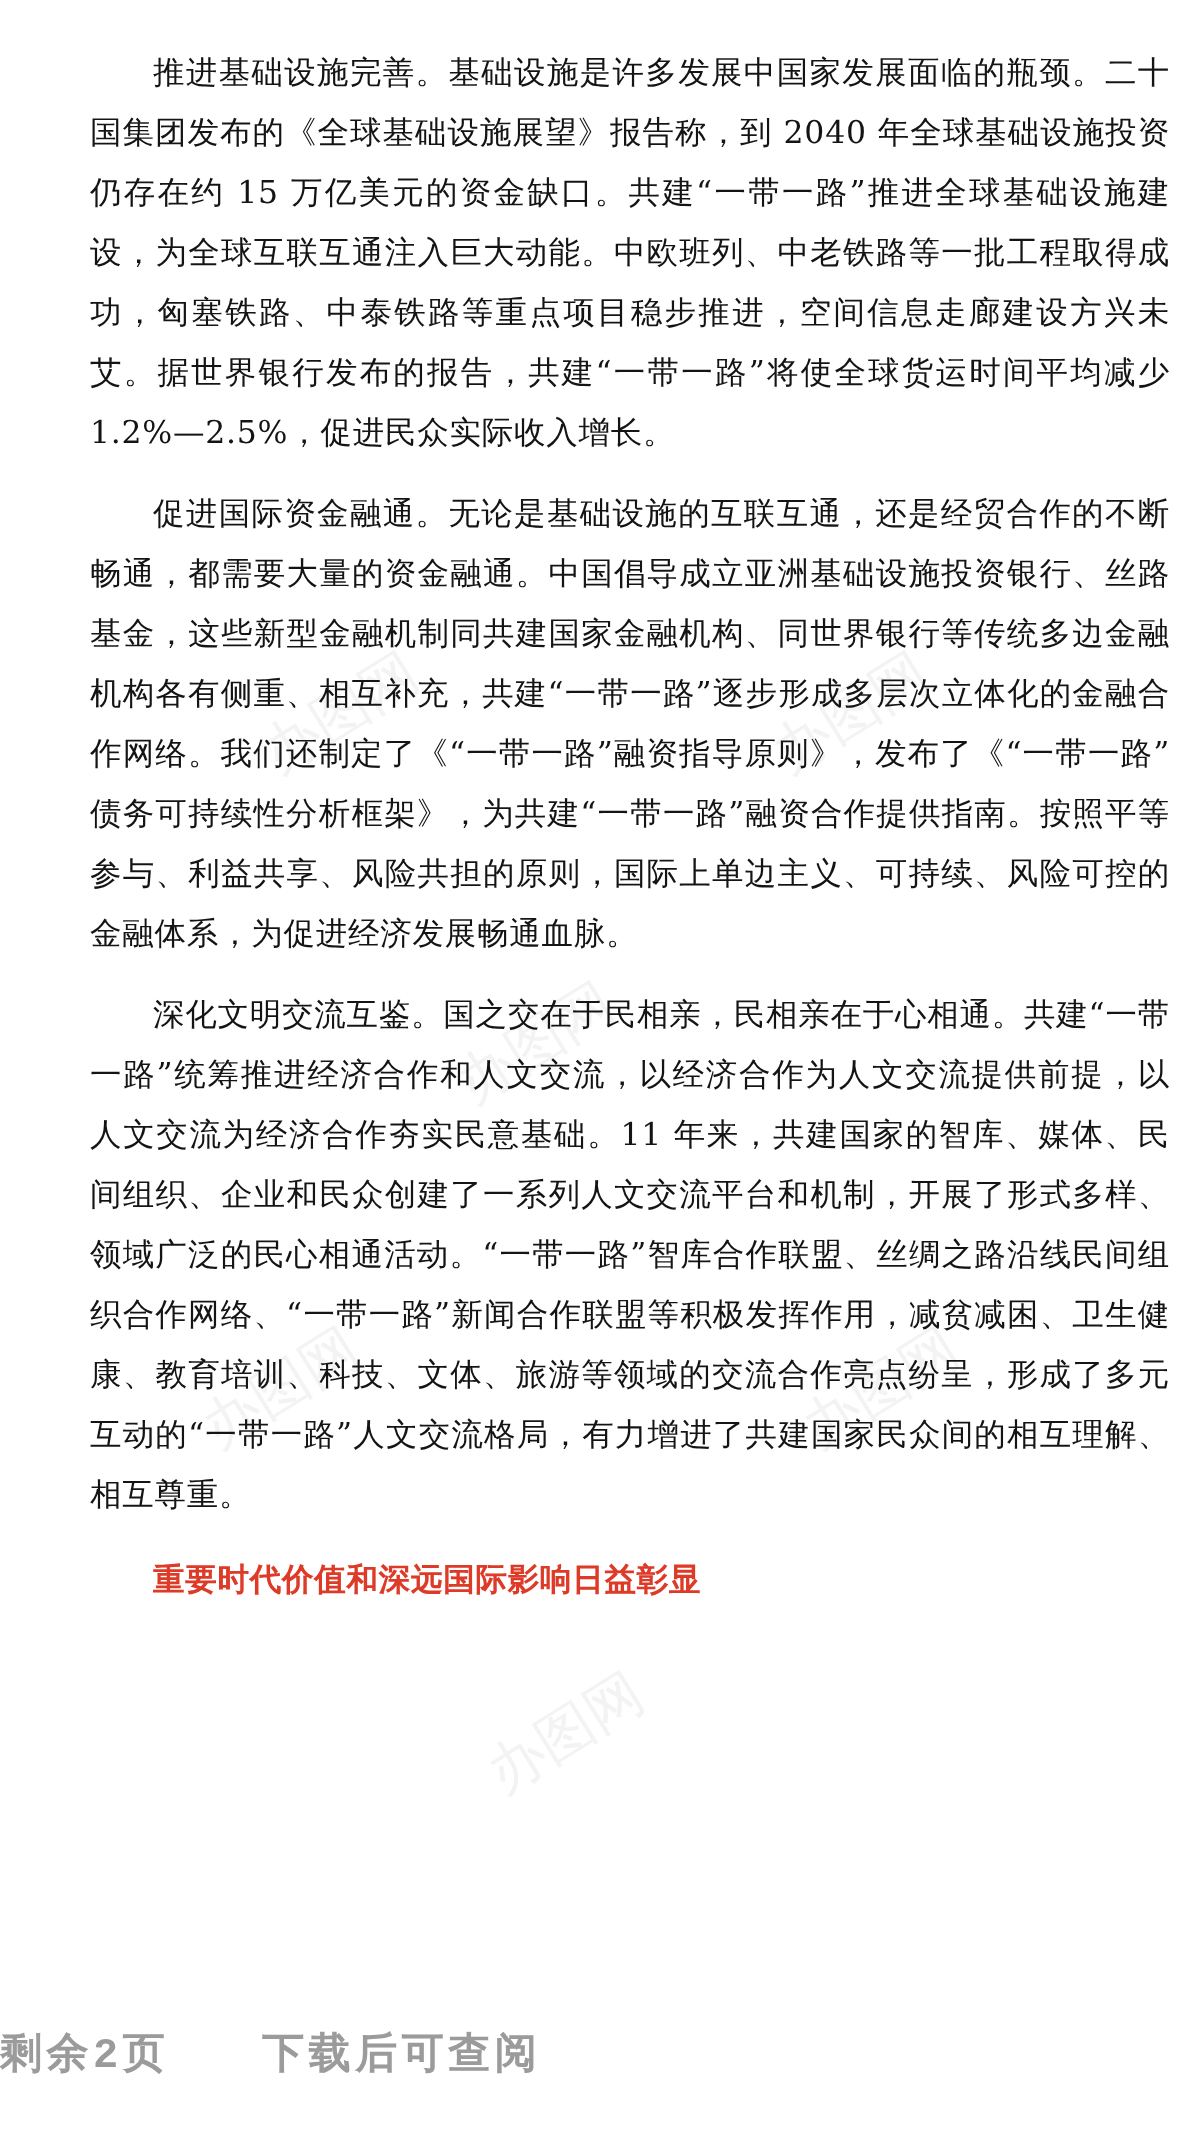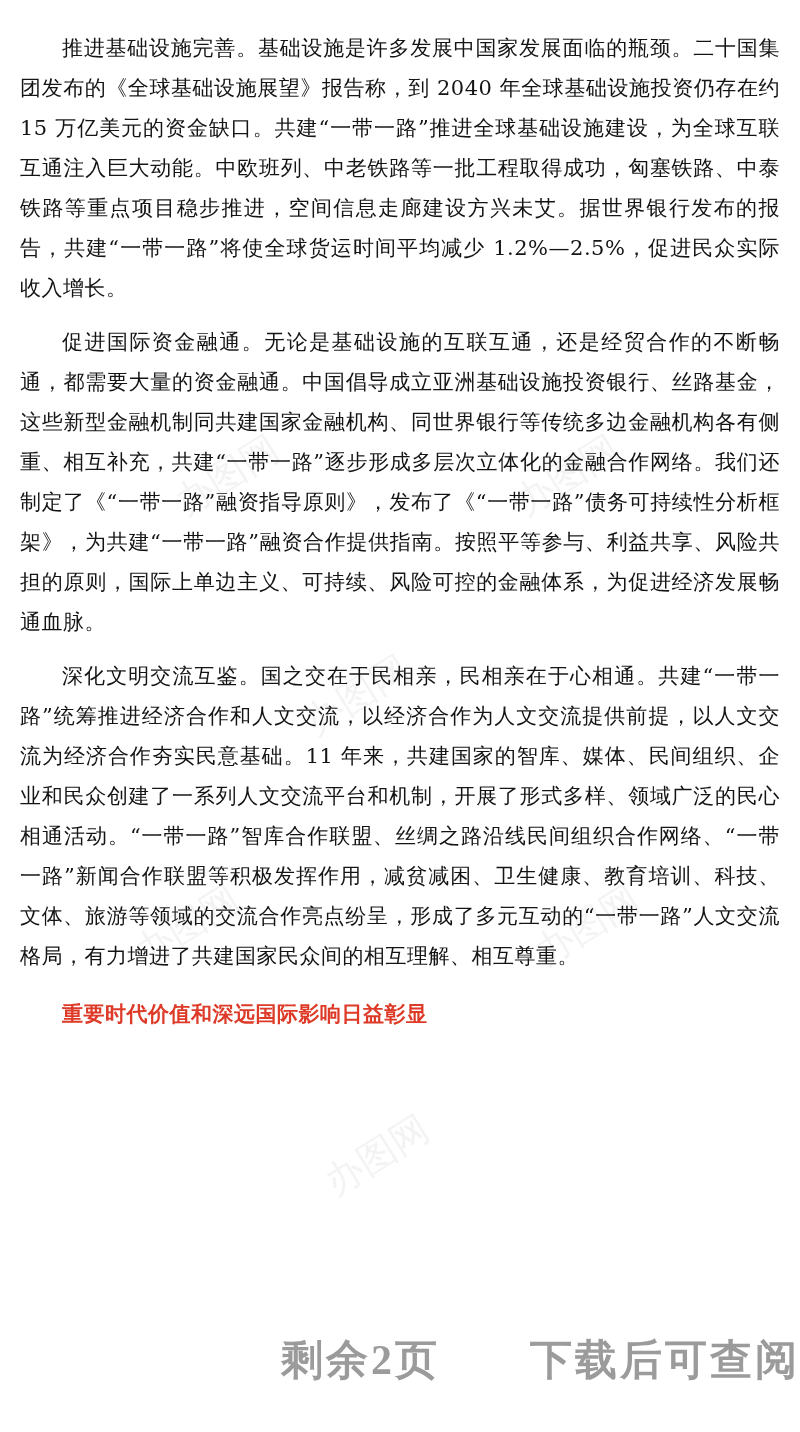--- a/index.html
+++ b/index.html
@@ -18,20 +18,21 @@
     position: relative;
     width: 800px;
     height: 1432px;
     background: #ffffff;
     overflow: hidden;
   }
   .content {
     position: relative;
     z-index: 2;
     padding: 28px 20px 0 20px;
+    margin-left: 40px;
   }
   .para {
     font-size: 21px;
     line-height: 40px;
     text-align: justify;
     text-indent: 2em;
     margin-bottom: 14px;
     letter-spacing: 0.5px;
   }
   .section-heading {
@@ -42,23 +43,23 @@
     color: var(--heading-red);
     text-indent: 2em;
     margin: 18px 0 16px 0;
     letter-spacing: 0.5px;
   }
   .footer-notice {
     position: absolute;
     left: 0;
     bottom: 44px;
     width: 100%;
-    text-align: right;
-    font-family: Liberation Serif, serif;
-    font-size: 42px;
+    text-align: left;
+    font-family: Liberation Mono, monospace;
+    font-size: 28px;
     font-weight: bold;
     color: var(--footer-gray);
     letter-spacing: 3px;
     z-index: 3;
   }
   .watermark-layer {
     position: absolute;
     inset: 0;
     z-index: 1;
     pointer-events: none;

